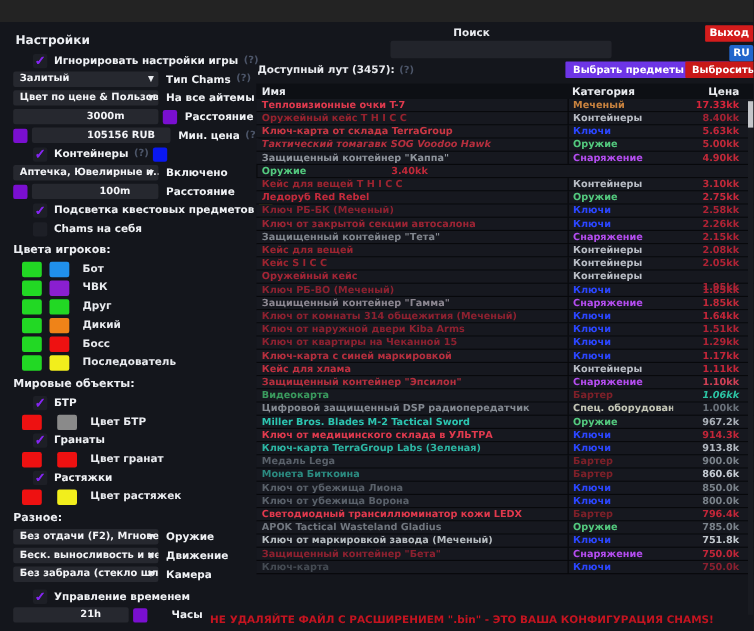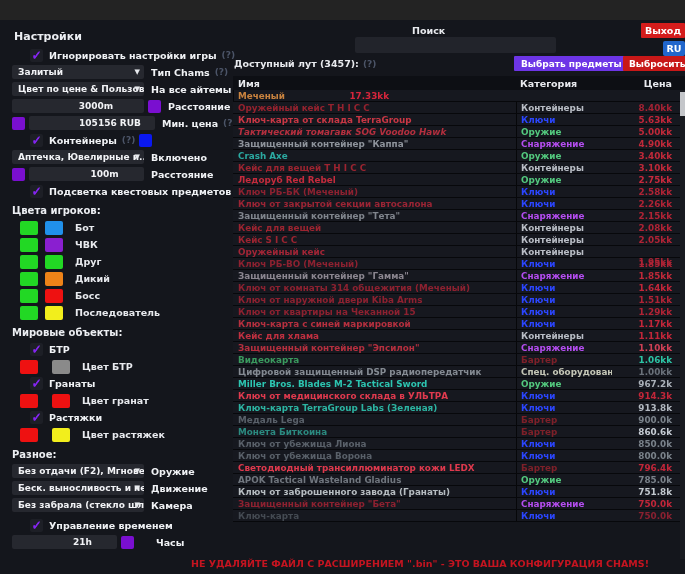--- a/index.html
+++ b/index.html
@@ -150,20 +150,24 @@
   </div>
 
   <div class="srow">
     <span class="chk on" style="margin-left:18px">
         <span class="mark">✓</span>
       </span>
     <span class="clabel">Подсветка квестовых предметов</span>
     <span class="swatch mid" id="sw-quest" style="background: rgb(240, 240, 24);"></span>
   </div>
 
+  <div class="srow">
+    <span class="chk" style="margin-left:18px"></span>
+    <span class="clabel">Chams на себя</span>
+  </div>
 
   <div class="sec">Цвета игроков:</div>
   <div id="player-colors">
       <div class="pcrow">
     <span class="s1" style="background: rgb(34, 216, 36);"></span>
     <span class="s2" style="background: rgb(32, 144, 235);"></span>
     <span class="plabel">Бот</span>
   </div>
       <div class="pcrow">
     <span class="s1" style="background: rgb(34, 216, 36);"></span>
@@ -281,20 +285,21 @@
 <div id="dropall-btn">Выбросить все</div>
 
 <div id="table">
   <div id="thead">
     <span class="th" id="th-name">Имя</span>
     <span class="th" id="th-cat">Категория</span>
     <span class="th" id="th-price">Цена</span>
   </div>
   <div id="tbody">
       <div class="trow">
+    <span class="tname" style="color: rgb(224, 58, 78);">Тепловизионные очки T-7</span>
     <span class="tcat" style="color: rgb(201, 131, 63);">Меченый</span>
     <span class="tprice" style="color: rgb(214, 37, 59);">17.33kk</span>
   </div>
       <div class="trow">
     <span class="tname" style="color: rgb(150, 34, 46);">Оружейный кейс T H I C C</span>
     <span class="tcat" style="color: rgb(185, 189, 197);">Контейнеры</span>
     <span class="tprice" style="color: rgb(163, 34, 51);">8.40kk</span>
   </div>
       <div class="trow">
     <span class="tname" style="color: rgb(201, 55, 68);">Ключ-карта от склада TerraGroup</span>
@@ -305,21 +310,20 @@
     <span class="tname" style="color: rgb(181, 47, 62); font-style: italic;">Тактический томагавк SOG Voodoo Hawk</span>
     <span class="tcat" style="color: rgb(83, 201, 126);">Оружие</span>
     <span class="tprice" style="color: rgb(192, 41, 57);">5.00kk</span>
   </div>
       <div class="trow">
     <span class="tname" style="color: rgb(142, 147, 155);">Защищенный контейнер "Каппа"</span>
     <span class="tcat" style="color: rgb(180, 77, 240);">Снаряжение</span>
     <span class="tprice" style="color: rgb(192, 41, 57);">4.90kk</span>
   </div>
       <div class="trow">
-    <span class="tname" style="color: rgb(43, 169, 161);">Crash Axe</span>
     <span class="tcat" style="color: rgb(83, 201, 126);">Оружие</span>
     <span class="tprice" style="color: rgb(192, 41, 57);">3.40kk</span>
   </div>
       <div class="trow">
     <span class="tname" style="color: rgb(156, 36, 48);">Кейс для вещей T H I C C</span>
     <span class="tcat" style="color: rgb(185, 189, 197);">Контейнеры</span>
     <span class="tprice" style="color: rgb(192, 41, 57);">3.10kk</span>
   </div>
       <div class="trow">
     <span class="tname" style="color: rgb(196, 43, 60);">Ледоруб Red Rebel</span>
@@ -392,21 +396,21 @@
     <span class="tprice" style="color: rgb(194, 38, 57);">1.11kk</span>
   </div>
       <div class="trow">
     <span class="tname" style="color: rgb(181, 47, 62);">Защищенный контейнер "Эпсилон"</span>
     <span class="tcat" style="color: rgb(180, 77, 240);">Снаряжение</span>
     <span class="tprice" style="color: rgb(208, 64, 85);">1.10kk</span>
   </div>
       <div class="trow">
     <span class="tname" style="color: rgb(58, 154, 94);">Видеокарта</span>
     <span class="tcat" style="color: rgb(126, 32, 41);">Бартер</span>
-    <span class="tprice" style="color: rgb(44, 196, 164);">1.06kk</span>
+    <span class="tprice" style="color: rgb(44, 196, 164); font-style: italic;">1.06kk</span>
   </div>
       <div class="trow">
     <span class="tname" style="color: rgb(132, 138, 146);">Цифровой защищенный DSP радиопередатчик</span>
     <span class="tcat" style="color: rgb(196, 198, 182);">Спец. оборудование</span>
     <span class="tprice" style="color: rgb(106, 113, 122);">1.00kk</span>
   </div>
       <div class="trow">
     <span class="tname" style="color: rgb(44, 196, 176);">Miller Bros. Blades M-2 Tactical Sword</span>
     <span class="tcat" style="color: rgb(83, 201, 126);">Оружие</span>
     <span class="tprice" style="color: rgb(170, 176, 184);">967.2k</span>
@@ -445,21 +449,21 @@
     <span class="tname" style="color: rgb(224, 57, 77);">Светодиодный трансиллюминатор кожи LEDX</span>
     <span class="tcat" style="color: rgb(126, 32, 41);">Бартер</span>
     <span class="tprice" style="color: rgb(194, 38, 57);">796.4k</span>
   </div>
       <div class="trow">
     <span class="tname" style="color: rgb(112, 118, 126);">APOK Tactical Wasteland Gladius</span>
     <span class="tcat" style="color: rgb(83, 201, 126);">Оружие</span>
     <span class="tprice" style="color: rgb(122, 130, 138);">785.0k</span>
   </div>
       <div class="trow">
-    <span class="tname" style="color: rgb(182, 188, 192);">Ключ от заброшенного завода (Гранаты)</span>
+    <span class="tname" style="color: rgb(182, 188, 192);">Ключ от маркировкой завода (Меченый)</span>
     <span class="tcat" style="color: rgb(43, 70, 255);">Ключи</span>
     <span class="tprice" style="color: rgb(194, 200, 206);">751.8k</span>
   </div>
       <div class="trow">
     <span class="tname" style="color: rgb(141, 33, 48);">Защищенный контейнер "Бета"</span>
     <span class="tcat" style="color: rgb(180, 77, 240);">Снаряжение</span>
     <span class="tprice" style="color: rgb(194, 38, 57);">750.0k</span>
   </div>
       <div class="trow">
     <span class="tname" style="color: rgb(68, 74, 82);">Ключ-карта</span>

